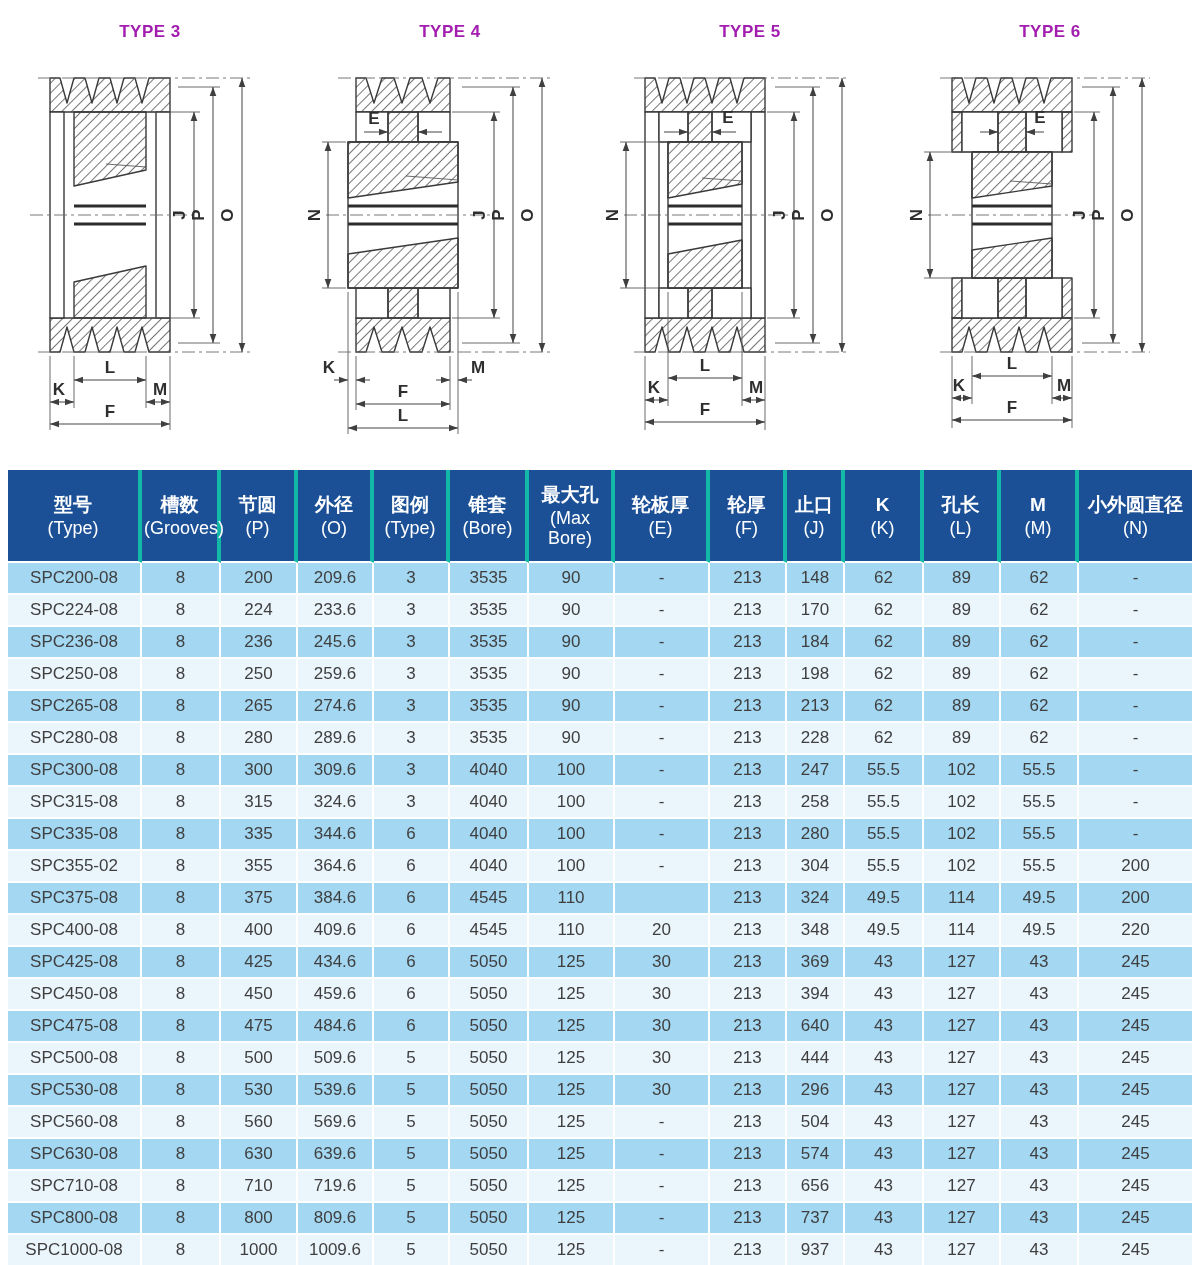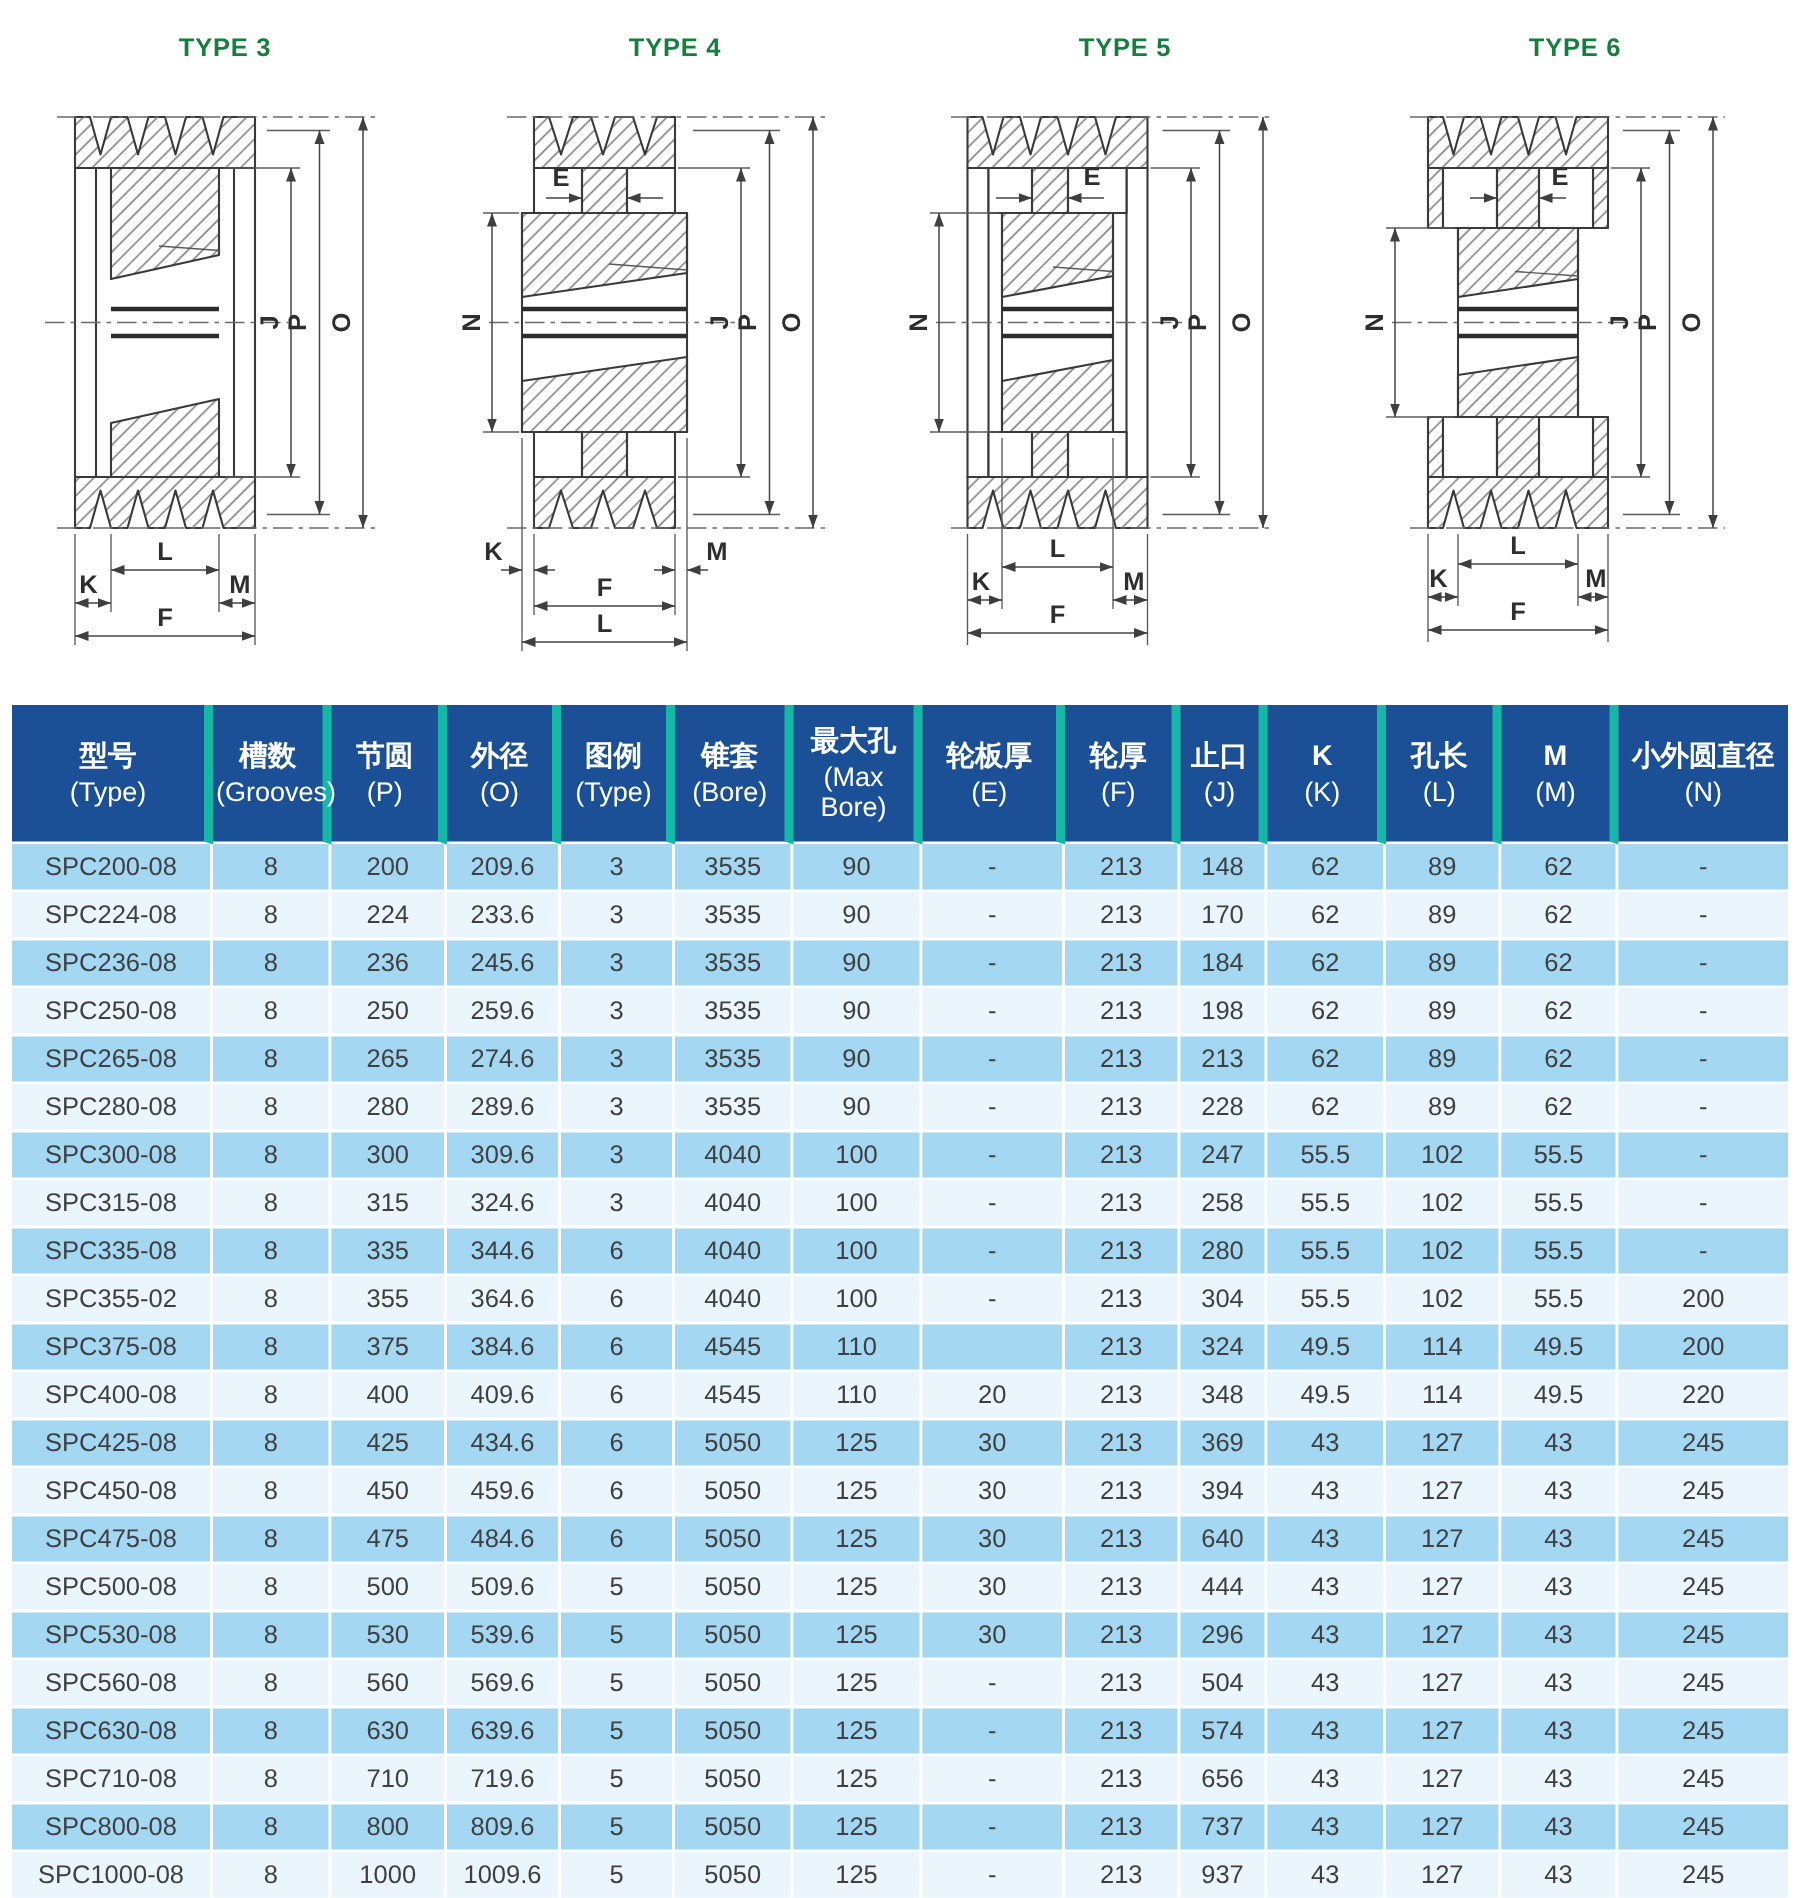--- a/index.html
+++ b/index.html
@@ -2,34 +2,34 @@
 <html><head>
 <meta charset="utf-8">
 <style>
   html,body { margin:0; padding:0; background:#ffffff; }
   body { width:1200px; font-family:"Liberation Sans", sans-serif; }
 
   
   .diagrams-row { display:grid; grid-template-columns:repeat(4,300px); height:470px; }
   .diagram-cell { position:relative; width:300px; height:470px; }
   .d-title { position:absolute; top:22px; left:0; right:0; text-align:center;
-             font-size:17px; font-weight:700; color:#15803d; letter-spacing:.5px; }
+             font-size:17px; font-weight:700; color:#a21caf; letter-spacing:.5px; }
   svg.diagram { position:absolute; top:0; left:0; }
   .ol   { fill:#ffffff; stroke:#3a3a3a; stroke-width:1.4; stroke-linejoin:round; }
   .hat  { stroke:#3a3a3a; stroke-width:1.4; stroke-linejoin:round; }
   .thin { stroke:#5a5a5a; stroke-width:.9; fill:none; }
   .dim  { stroke:#454545; stroke-width:1; fill:none; }
   .cl   { stroke:#6a6a6a; stroke-width:.9; fill:none; stroke-dasharray:13 4 3 4; }
   .bore { stroke:#2c2c2c; stroke-width:3; }
   .dlab { font-family:"Liberation Sans",sans-serif; font-size:17px; font-weight:700; fill:#2e2e2e; }
 
   
   table.spec-table { width:1184px; margin:0 8px; border-collapse:separate; border-spacing:0;
                      table-layout:fixed; }
-  thead th { background:#1b5096; color:#fff; border-right:6px solid #14b8a6; border-bottom:2px solid #fff;
+  thead th { background:#1b5096; color:#fff; border-right:4px solid #14b8a6; border-bottom:2px solid #fff;
              padding:12px 2px 13px; vertical-align:middle; }
   thead th:last-child { border-right:none; }
   .h-zh { font-size:19px; font-weight:700; line-height:26px; }
   .h-en { font-size:18px; font-weight:400; line-height:20px; }
   tbody td { height:28px; text-align:center; vertical-align:middle; font-size:17px; color:#3f3f3f;
              border-right:2px solid #fff; border-bottom:2px solid #fff; overflow:hidden; white-space:nowrap; }
   tbody td:last-child { border-right:none; }
   tbody tr:nth-child(odd)  td { background:#a3d7f2; }
   tbody tr:nth-child(even) td { background:#ebf5fc; }
 </style>

